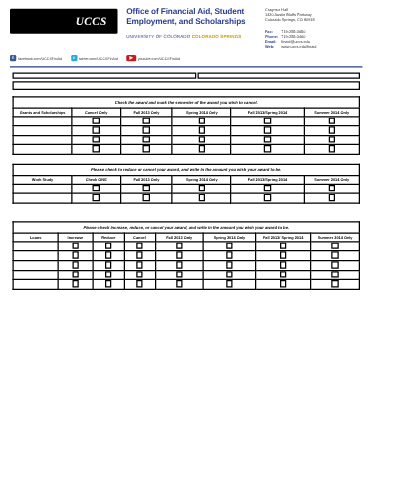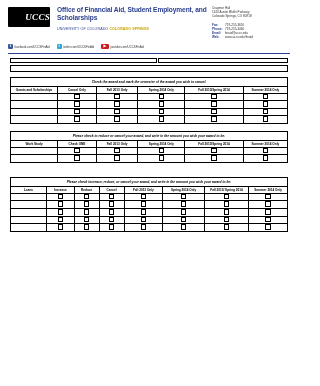--- a/index.html
+++ b/index.html
@@ -30,24 +30,25 @@
     display: flex;
     align-items: flex-start;
   }
   .logo-box {
     width: 42px;
     height: 20px;
     background: #000000;
     color: #ffffff;
     display: flex;
     align-items: center;
-    justify-content: flex-end;
+    justify-content: center;
     flex-shrink: 0;
     margin-top: 1px;
     border-radius: 1px;
+    padding-left: 44px;
   }
   .logo-text {
     font-family: "Liberation Serif", serif;
     font-weight: bold;
     font-style: italic;
     font-size: 9px;
     letter-spacing: 0.3px;
     color: #ffffff;
   }
   .header-mid {

